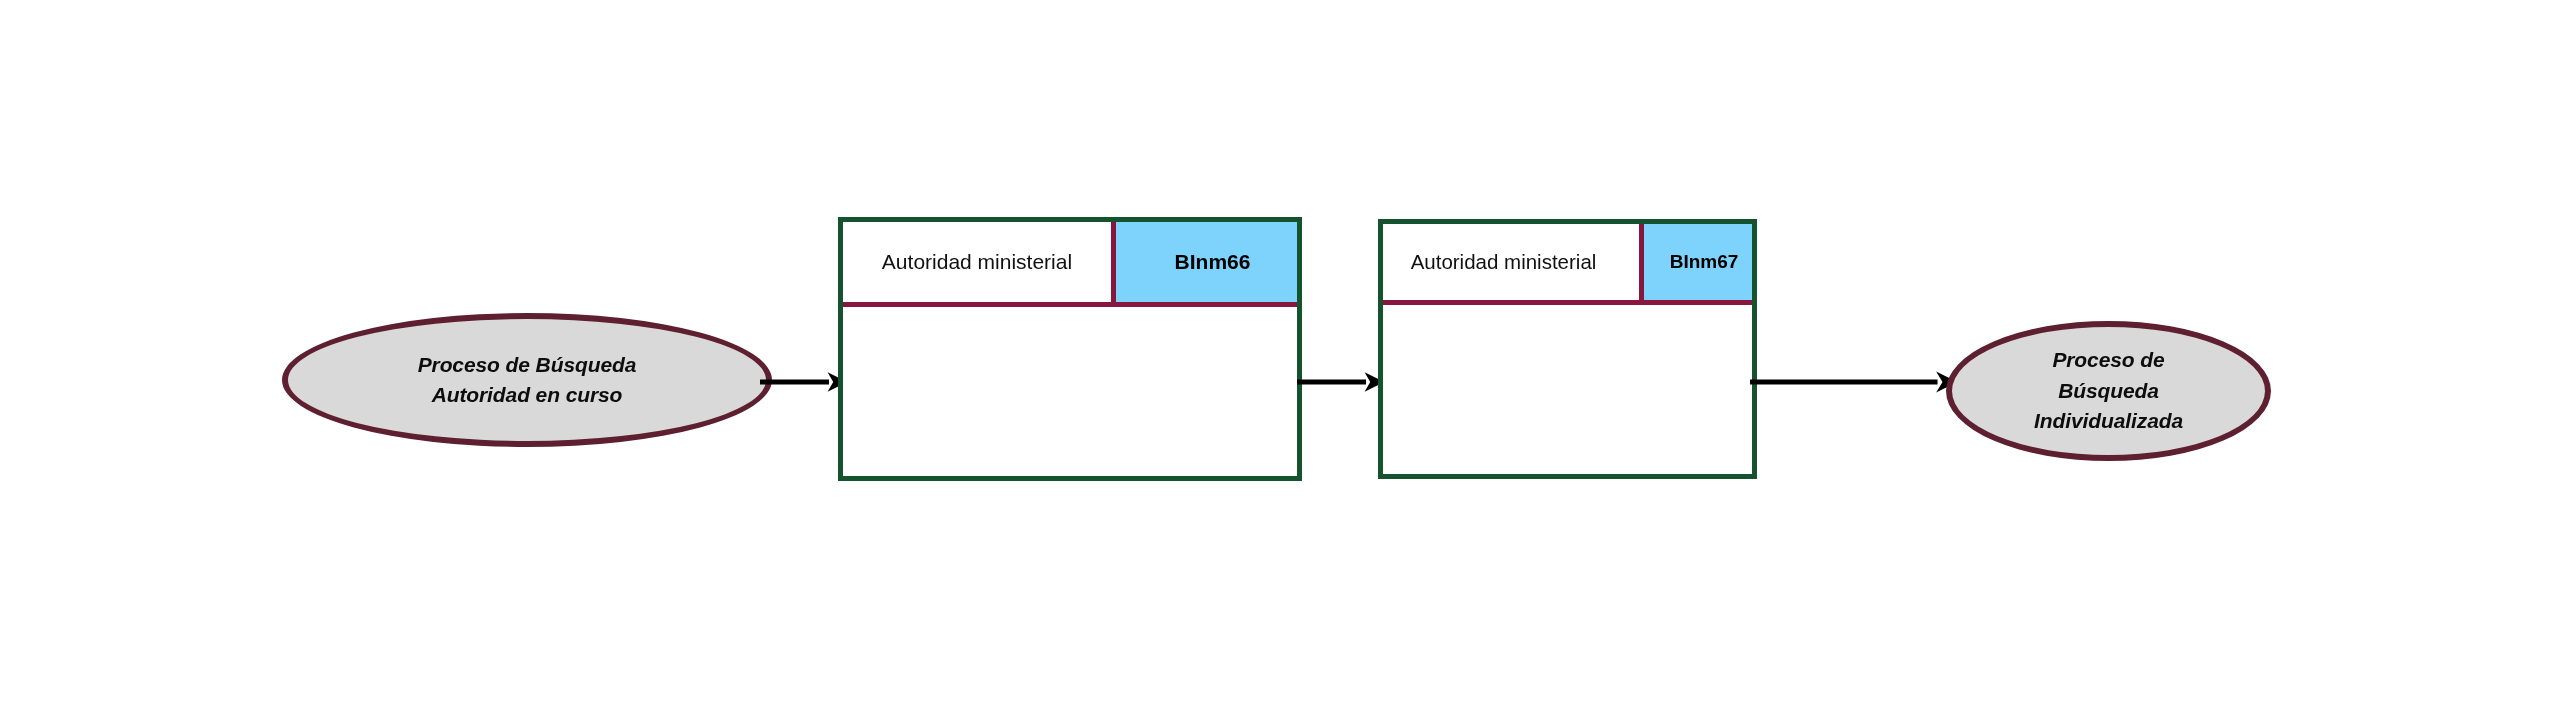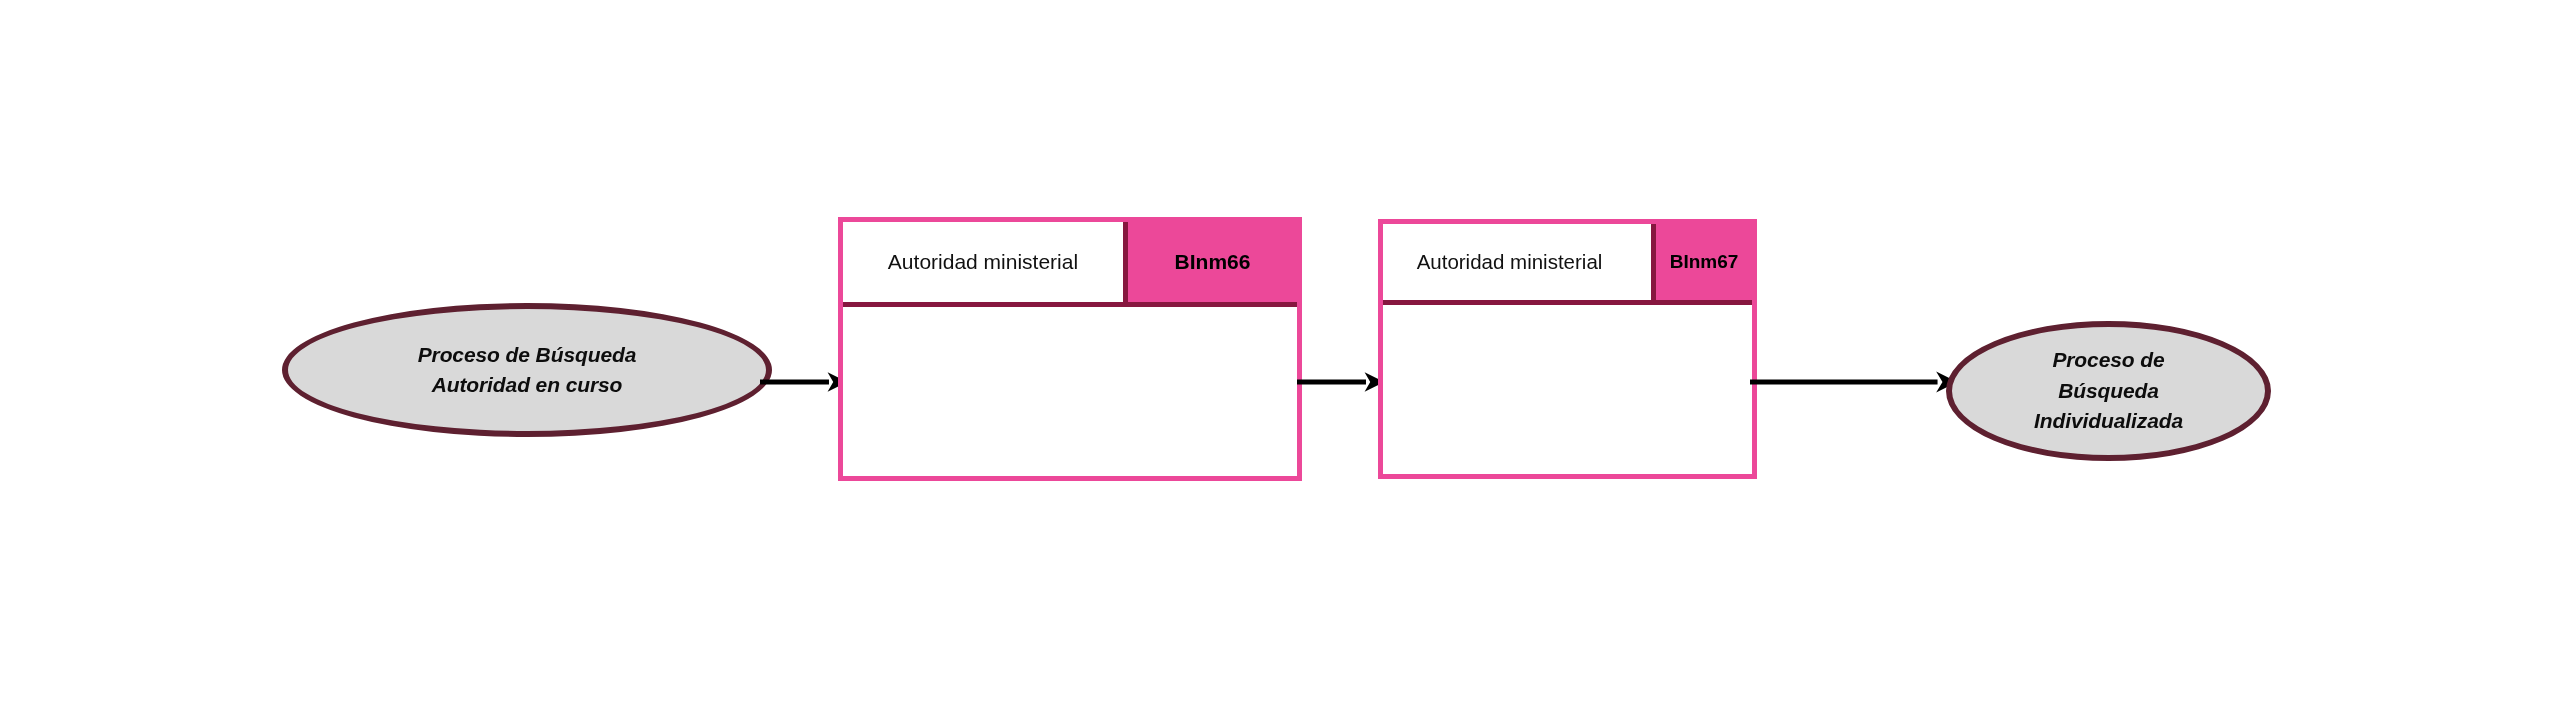--- a/index.html
+++ b/index.html
@@ -40,40 +40,40 @@
     font-style: italic;
     font-weight: bold;
     color: #0d0d0d;
     line-height: 1.45;
     padding: 0 37px;
     letter-spacing: -0.1px;
   }
 
   #ellipse-start {
     left: 282px;
-    top: 303px;
+    top: 313px;
     width: 490px;
     height: 134px;
   }
   #ellipse-start .ellipse-text { font-size: 21px; }
 
   #ellipse-end {
     left: 1946px;
     top: 321px;
     width: 325px;
     height: 140px;
   }
   #ellipse-end .ellipse-text { font-size: 21px; padding: 0 24px; }
 
   
   .process-box {
     position: absolute;
     box-sizing: border-box;
     background: #ffffff;
-    border: 5px solid #ec4899;
+    border: 5px solid #14532d;
     display: flex;
     flex-direction: column;
   }
   .box-header {
     display: flex;
     flex-direction: row;
     align-items: stretch;
     border-bottom: 5px solid #87173f;
     flex: 0 0 auto;
   }
@@ -86,26 +86,27 @@
     color: #111111;
     font-size: 21px;
     white-space: nowrap;
     padding: 0 7px;
   }
   .box-header-code {
     flex: 0 0 auto;
     display: flex;
     align-items: center;
     justify-content: center;
-    background: #ec4899;
+    background: #7dd3fc;
     border-left: 5px solid #87173f;
     color: #000000;
     font-size: 21px;
     font-weight: bold;
     white-space: nowrap;
+    padding-left: 12px;
   }
   .box-body {
     flex: 1 1 auto;
     display: flex;
     align-items: center;
     justify-content: center;
     text-align: center;
     color: #111111;
     font-size: 21px;
     line-height: 1.42;

